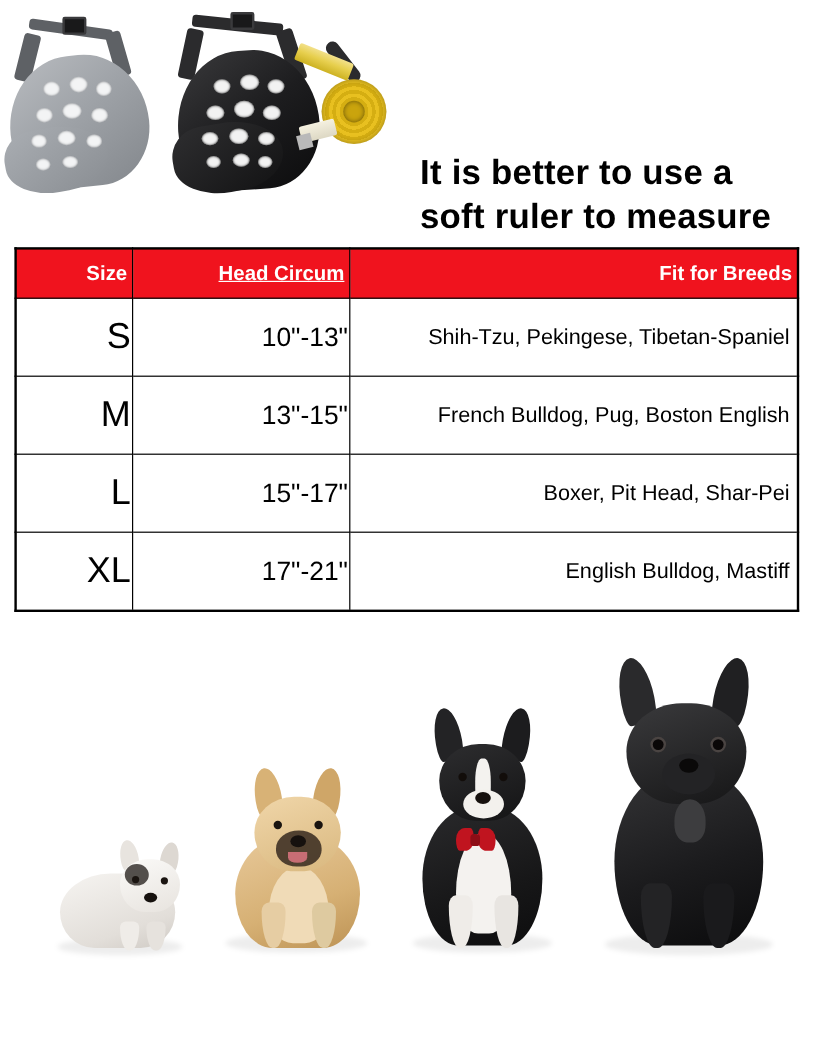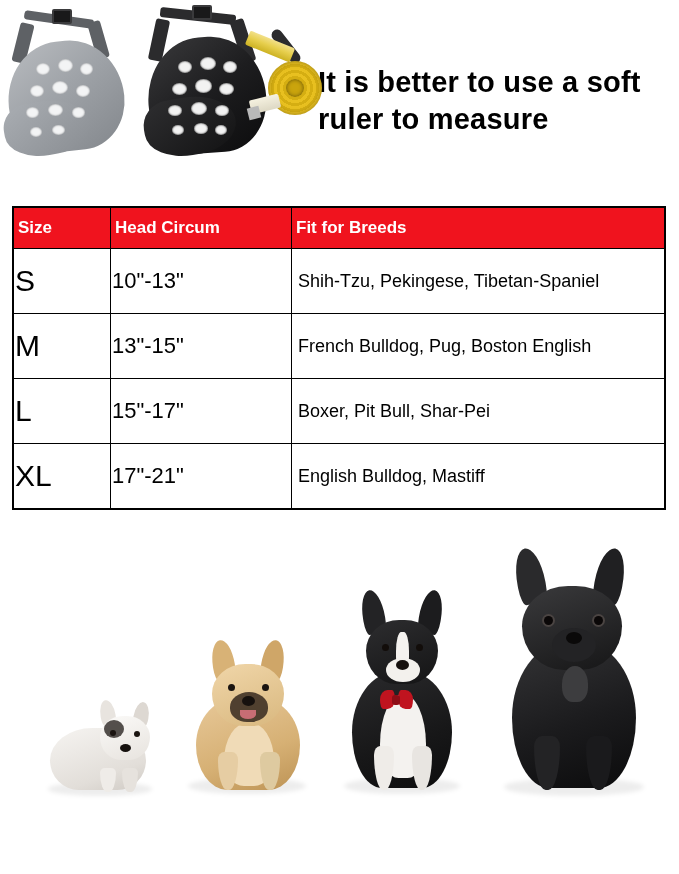--- a/index.html
+++ b/index.html
@@ -12,24 +12,25 @@
     height: 874px;
     font-family: "Liberation Sans", sans-serif;
     color: #111111;
     overflow: hidden;
     position: relative;
   }
 
   
   .top-section {
     display: flex;
-    align-items: center;
+    align-items: flex-end;
     height: 200px;
     padding: 0 0 0 0;
     box-sizing: border-box;
+    gap: 32px;
   }
   .product-images {
     position: relative;
     width: 310px;
     height: 190px;
     flex: 0 0 310px;
   }
 
   
   .muzzle {
@@ -149,33 +150,33 @@
   
   .size-table {
     width: 654px;
     margin: 6px 12px 0 12px;
     border-collapse: collapse;
     table-layout: fixed;
     border: 2px solid #000;
   }
   .size-table th, .size-table td {
     border: 1.5px solid #000;
-    text-align: left;
+    text-align: right;
     vertical-align: middle;
   }
   .size-table thead th {
     background: #f0131e;
     color: #ffffff;
     font-size: 17px;
     font-weight: bold;
     height: 36px;
     padding: 2px 4px;
   }
   .col-size { width: 88px; }
-  .col-circ { width: 172px; }
+  .col-circ { width: 172px; text-decoration: underline; }
   .col-breeds { width: auto; }
 
   .size-table tbody td {
     height: 62px;
     background: #ffffff;
   }
   .cell-size {
     font-size: 30px;
     color: #000;
   }
@@ -345,21 +346,21 @@
       <td class="cell-breeds">Shih-Tzu, Pekingese, Tibetan-Spaniel</td>
     </tr>
     <tr>
       <td class="cell-size">M</td>
       <td class="cell-circ">13"-15"</td>
       <td class="cell-breeds">French Bulldog, Pug, Boston English</td>
     </tr>
     <tr>
       <td class="cell-size">L</td>
       <td class="cell-circ">15"-17"</td>
-      <td class="cell-breeds">Boxer, Pit Bull, Shar-Pei</td>
+      <td class="cell-breeds">Boxer, Pit Head, Shar-Pei</td>
     </tr>
     <tr>
       <td class="cell-size">XL</td>
       <td class="cell-circ">17"-21"</td>
       <td class="cell-breeds">English Bulldog, Mastiff</td>
     </tr>
   </tbody>
 </table>
 
 <div class="note">

